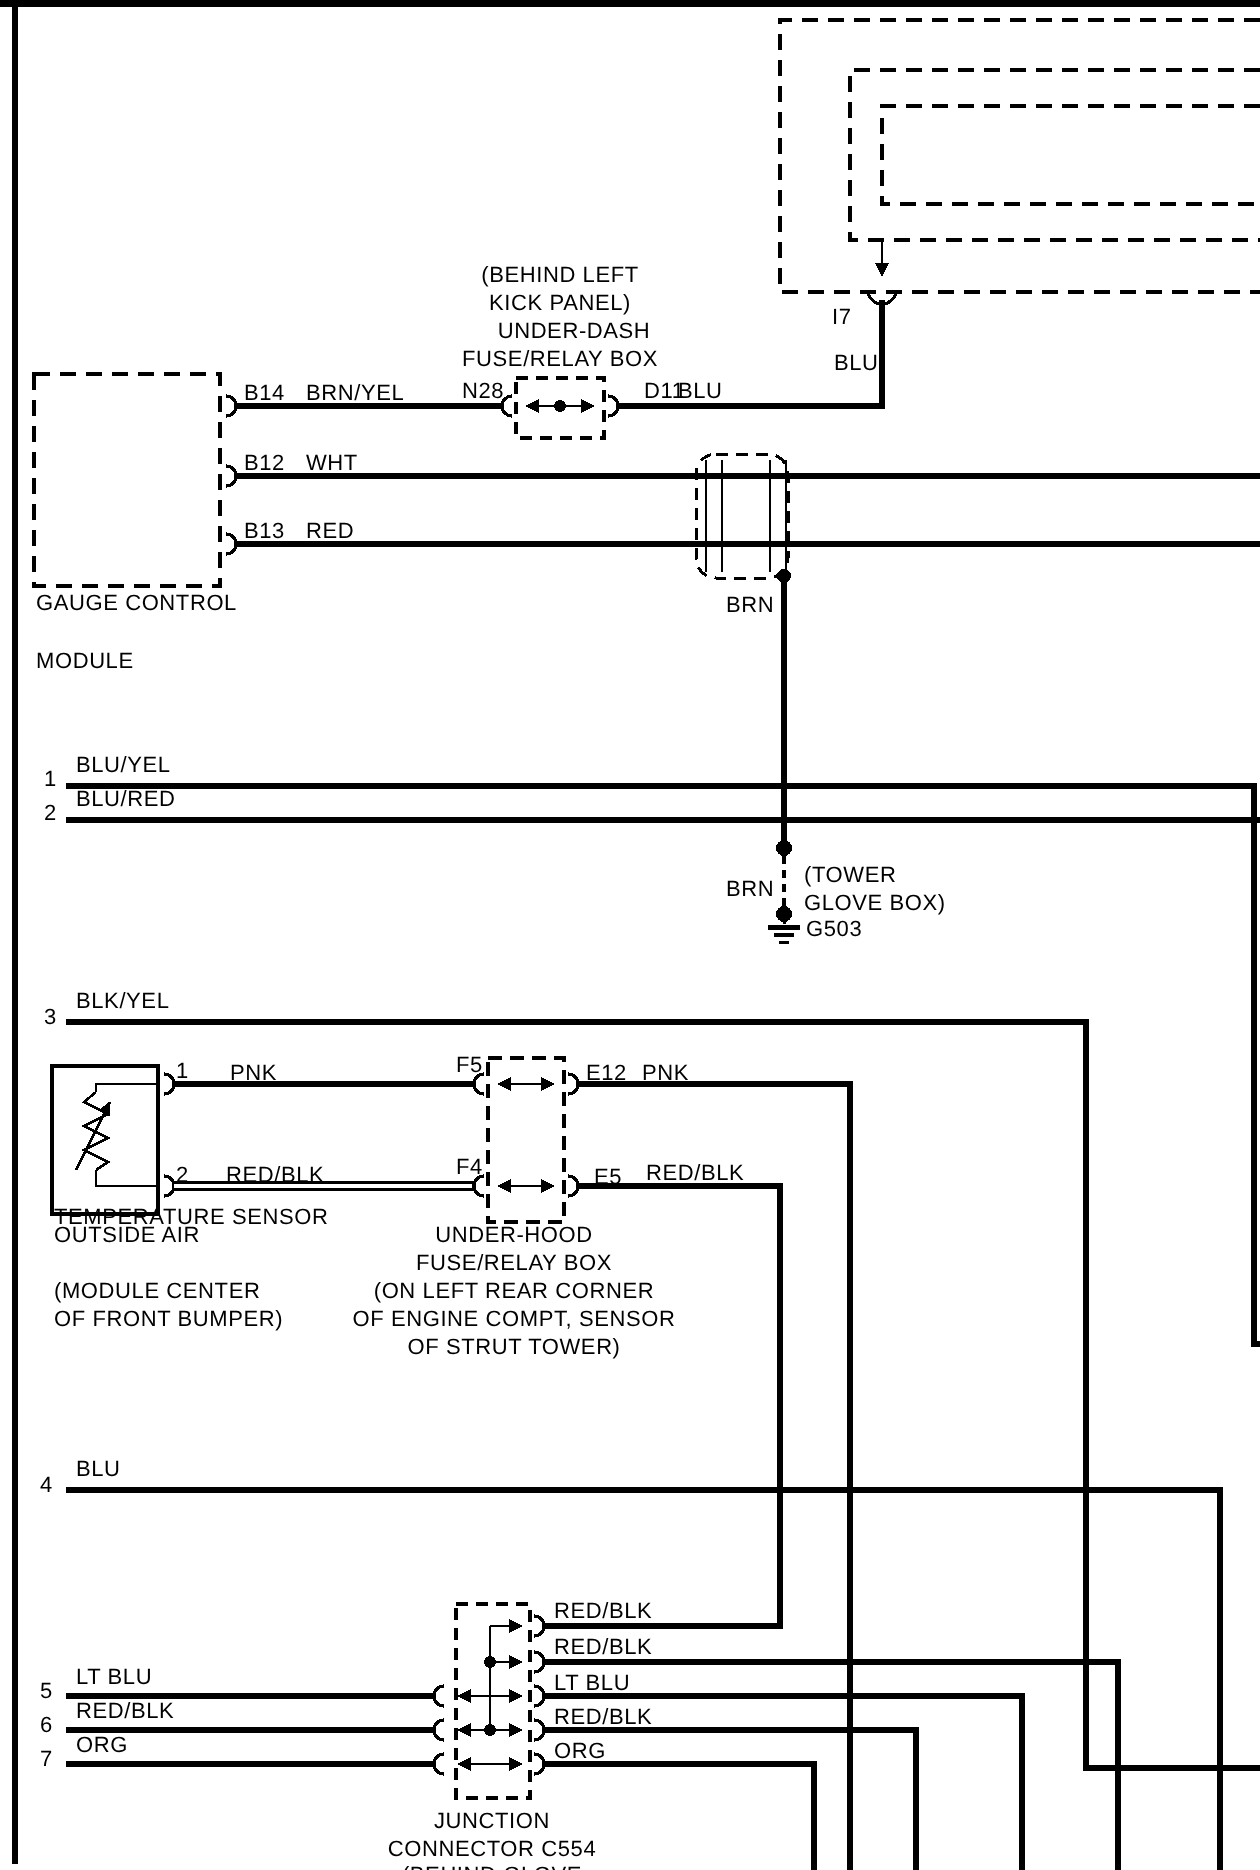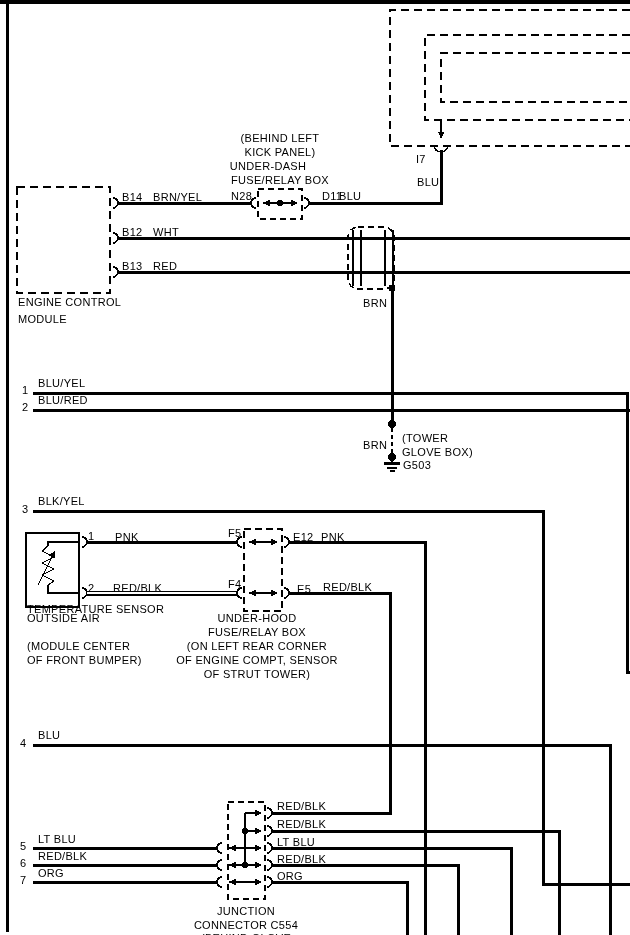--- a/index.html
+++ b/index.html
@@ -122,37 +122,37 @@
   <path d="M272,865 H458 V935" stroke-width="3"></path>
   <path d="M272,882 H407 V935" stroke-width="3"></path>
 
   <line x1="33" y1="848" x2="217" y2="848" stroke-width="3"></line>
   <line x1="33" y1="865" x2="217" y2="865" stroke-width="3"></line>
   <line x1="33" y1="882" x2="217" y2="882" stroke-width="3"></line>
 </svg>
 
 <div class="lbl ctr" style="left:205px;top:132px;width:150px">(BEHIND LEFT</div>
 <div class="lbl ctr" style="left:205px;top:146px;width:150px">KICK PANEL)</div>
-<div class="lbl ctr" style="left:193px;top:160px;width:150px">UNDER-DASH</div>
+<div class="lbl ctr" style="left:212px;top:160px;width:150px">UNDER-DASH</div>
 <div class="lbl ctr" style="left:205px;top:174px;width:150px">FUSE/RELAY BOX</div>
 <div class="lbl" style="left:231px;top:190px">N28</div>
 <div class="lbl" style="left:322px;top:190px">D11</div>
 <div class="lbl" style="left:339px;top:190px">BLU</div>
 
 <div class="lbl" style="left:416px;top:153px">I7</div>
 <div class="lbl" style="left:417px;top:176px">BLU</div>
 
 <div class="lbl" style="left:122px;top:191px">B14</div>
 <div class="lbl" style="left:153px;top:191px">BRN/YEL</div>
 <div class="lbl" style="left:122px;top:226px">B12</div>
 <div class="lbl" style="left:153px;top:226px">WHT</div>
 <div class="lbl" style="left:122px;top:260px">B13</div>
 <div class="lbl" style="left:153px;top:260px">RED</div>
-<div class="lbl" style="left:18px;top:296px">ENGINE CONTROL</div>
-<div class="lbl" style="left:18px;top:313px">MODULE</div>
+<div class="lbl" style="left:18px;top:296px">GAUGE CONTROL</div>
+<div class="lbl" style="left:18px;top:325px">MODULE</div>
 
 <div class="lbl" style="left:363px;top:297px">BRN</div>
 
 <div class="lbl" style="left:38px;top:377px">BLU/YEL</div>
 <div class="lbl" style="left:22px;top:384px">1</div>
 <div class="lbl" style="left:38px;top:394px">BLU/RED</div>
 <div class="lbl" style="left:22px;top:401px">2</div>
 
 <div class="lbl" style="left:363px;top:439px">BRN</div>
 <div class="lbl" style="left:402px;top:432px">(TOWER</div>

